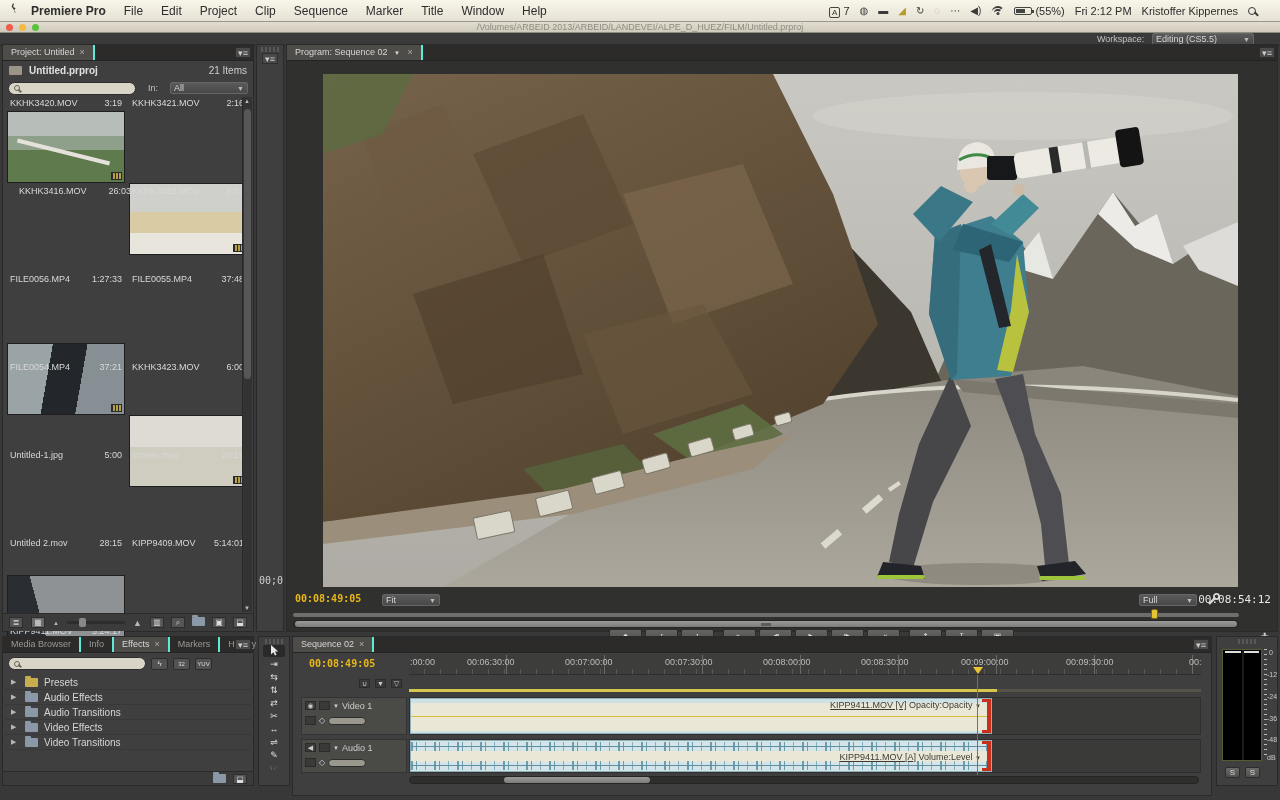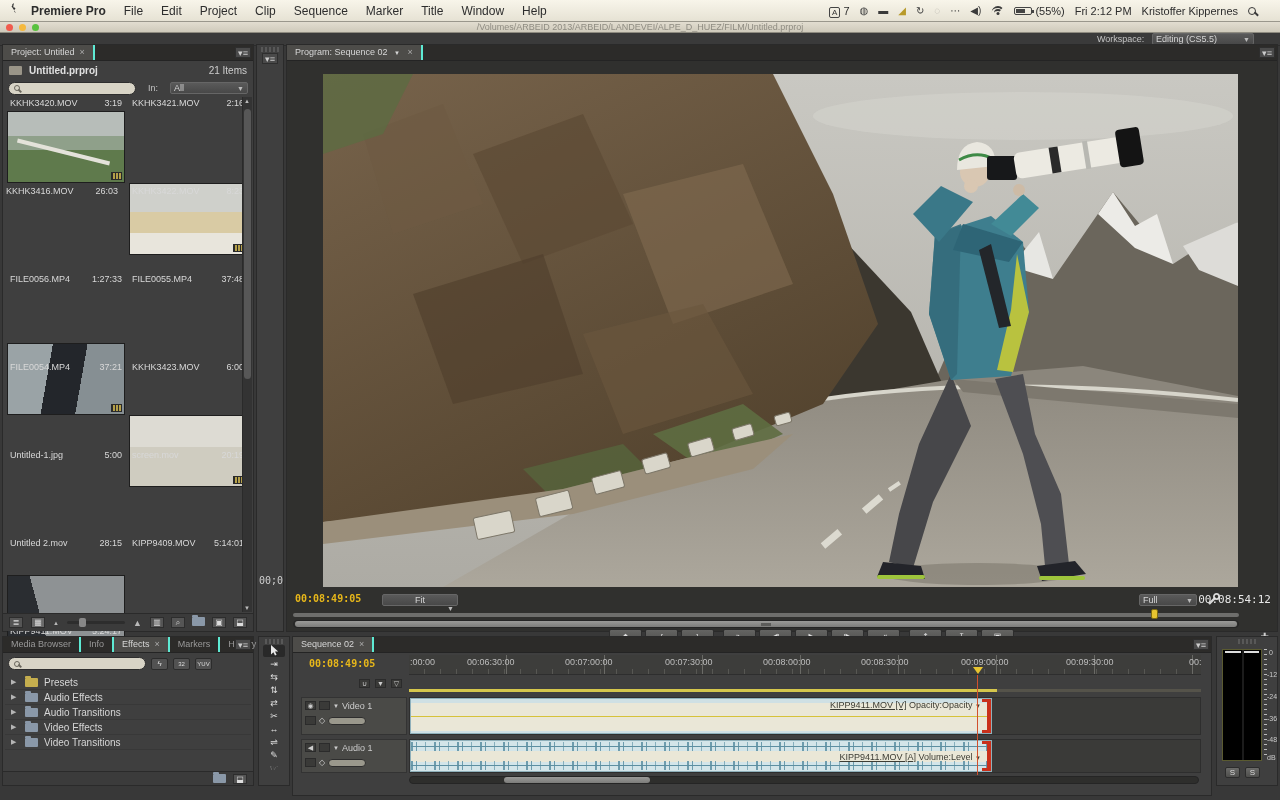--- a/index.html
+++ b/index.html
@@ -217,21 +217,21 @@
           <span>KKHK3421.MOV</span>
           <span>2:16</span>
         </div>
 
       <div class="abs thumb t-valley" style="left:4px; top:14px;">
           <span class="badge"></span>
         </div>
       <div class="abs thumb t-snowor" style="left:126px; top:14px;">
           <span class="badge"></span>
         </div>
-      <div class="cliplabel abs" style="left:0; top:88px; width:118px;">
+      <div class="cliplabel abs" style="left:13px; top:88px; width:118px;">
           <span>KKHK3416.MOV</span>
           <span>26:03</span>
         </div>
       <div class="cliplabel abs" style="left:126px; top:88px; width:118px;">
           <span>KKHK3422.MOV</span>
           <span>8:23</span>
         </div>
 
       <div class="abs thumb t-fork" style="left:4px; top:102px;">
           <span class="badge"></span>
@@ -402,21 +402,21 @@
             <rect x="728" y="79" width="9" height="26" fill="#2a2a2a"></rect>
             <rect x="762" y="78" width="5" height="28" fill="#b8b8b2"></rect>
             <rect x="796" y="72" width="24" height="38" rx="4" fill="#141414"></rect>
           </g>
           <circle cx="648" cy="112" r="7" fill="#d9c7b2"></circle>
           <circle cx="696" cy="116" r="6" fill="#cdbba6"></circle>
         </svg>
       </div>
 
       <div class="abs mono tc-yellow" style="left:8px; top:532px;">00:08:49:05</div>
-      <div class="abs dropdown" style="left:95px; top:533px; width:76px;flex-direction:column;">
+      <div class="abs dropdown" style="left:95px; top:533px; width:58px;">
         <span>Fit</span>
           <span class="arr">▼</span>
       </div>
       <div class="abs dropdown" style="left:852px; top:533px; width:58px;">
         <span>Full</span>
           <span class="arr">▼</span>
       </div>
       <span class="abs" style="left:920px; top:531px;">
         <svg width="13" height="13" viewBox="0 0 13 13">
             <path d="M2 11 L8 5" stroke="#d8d8d8" stroke-width="2.4"></path>

